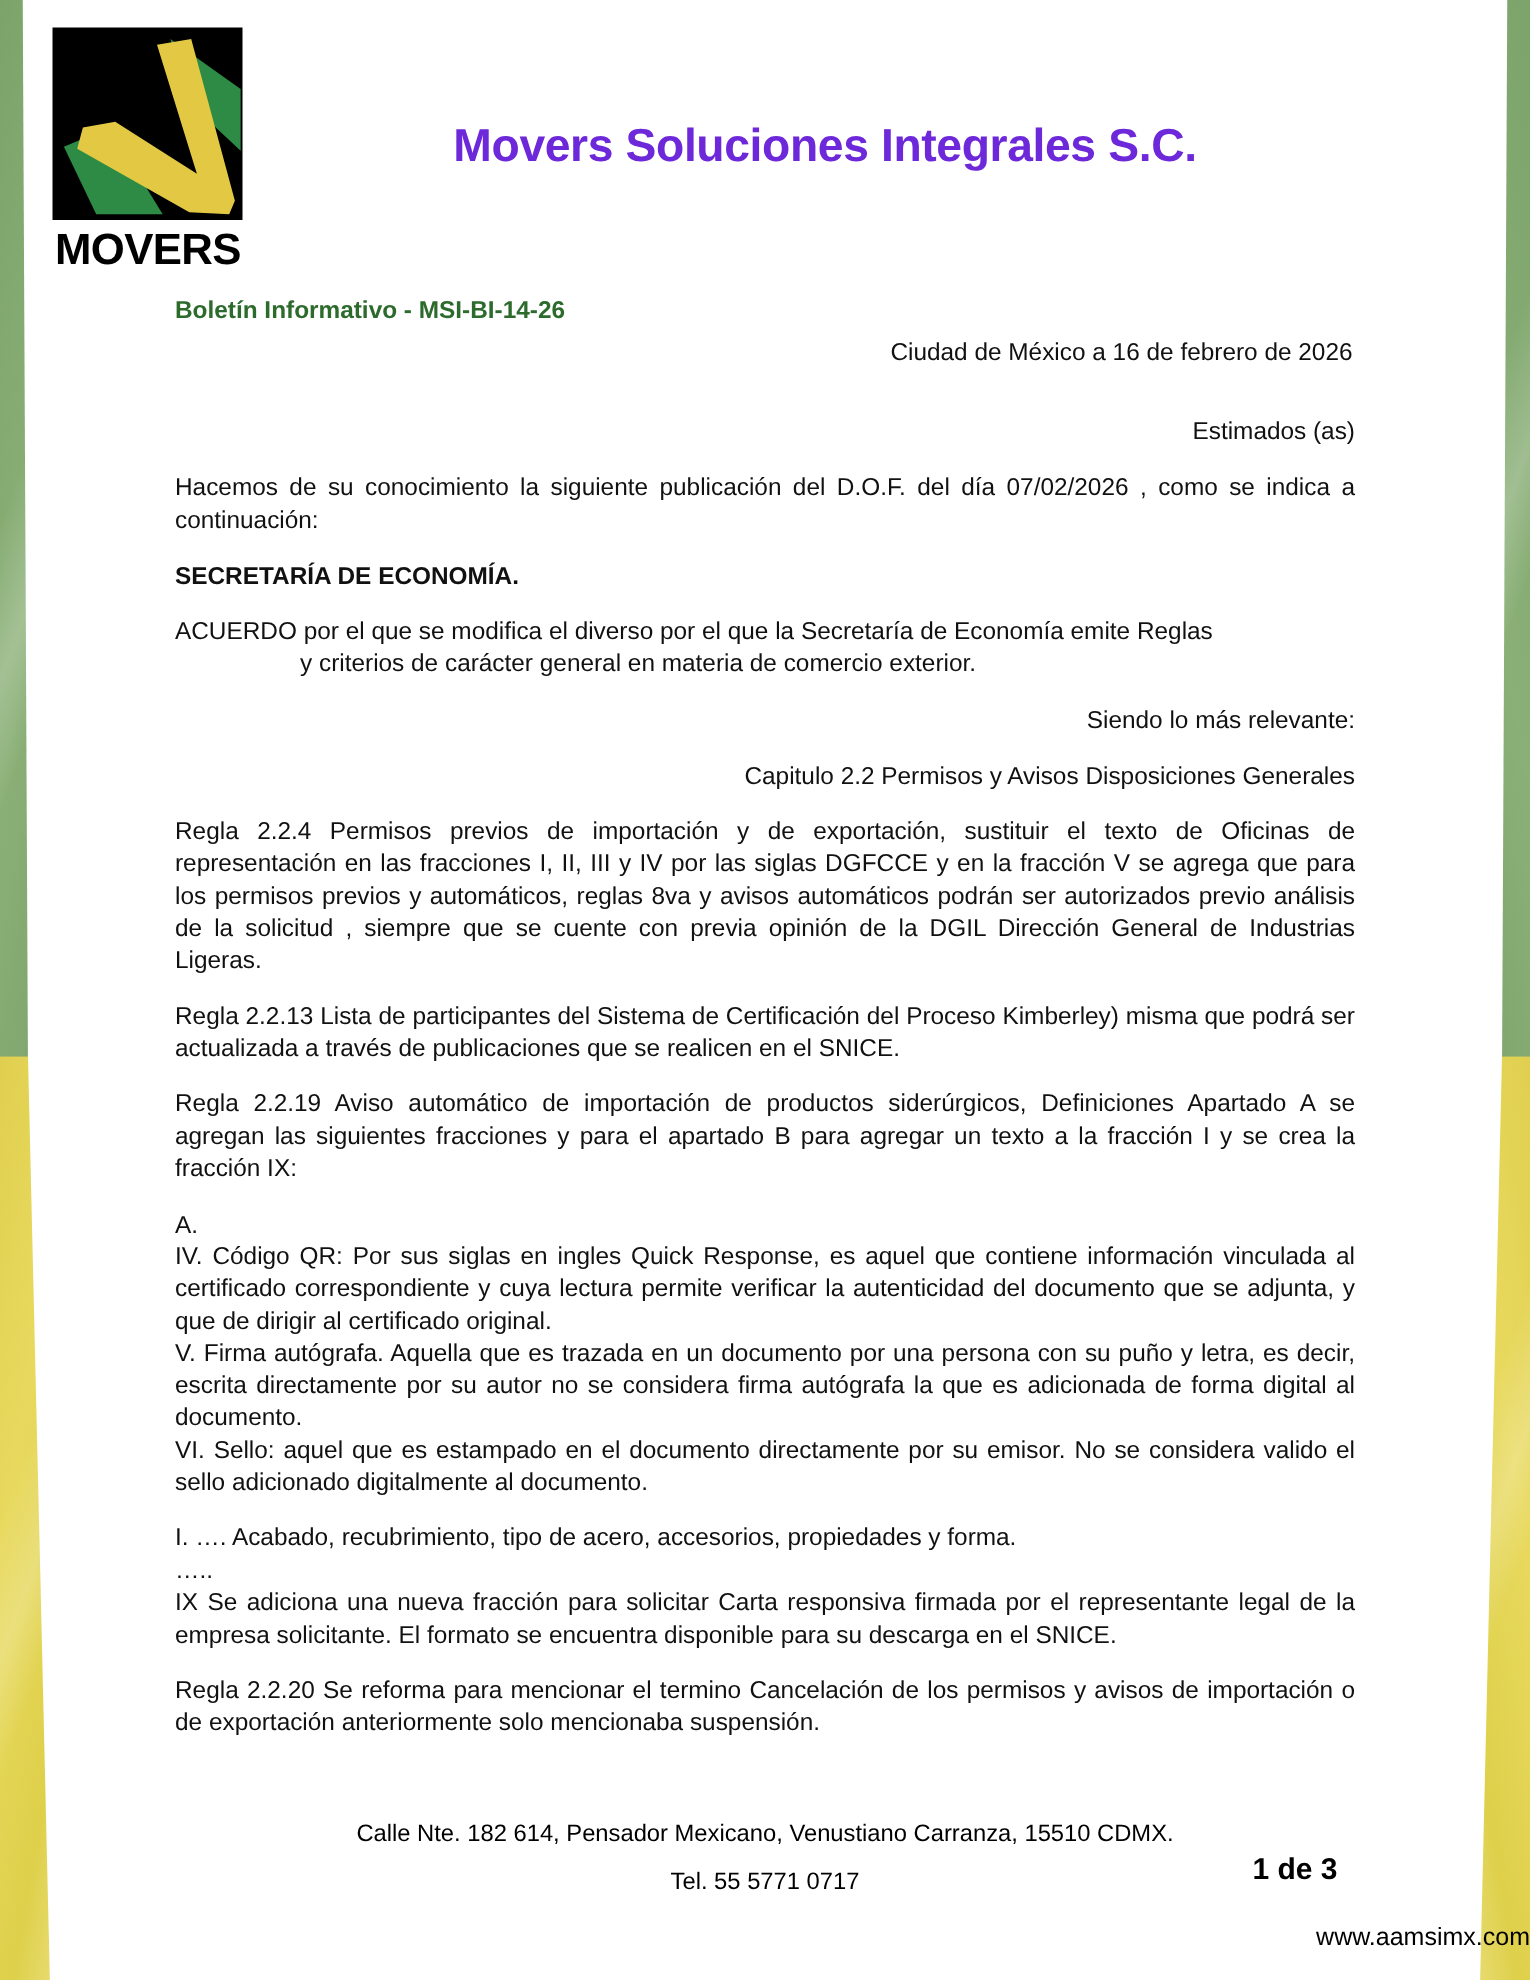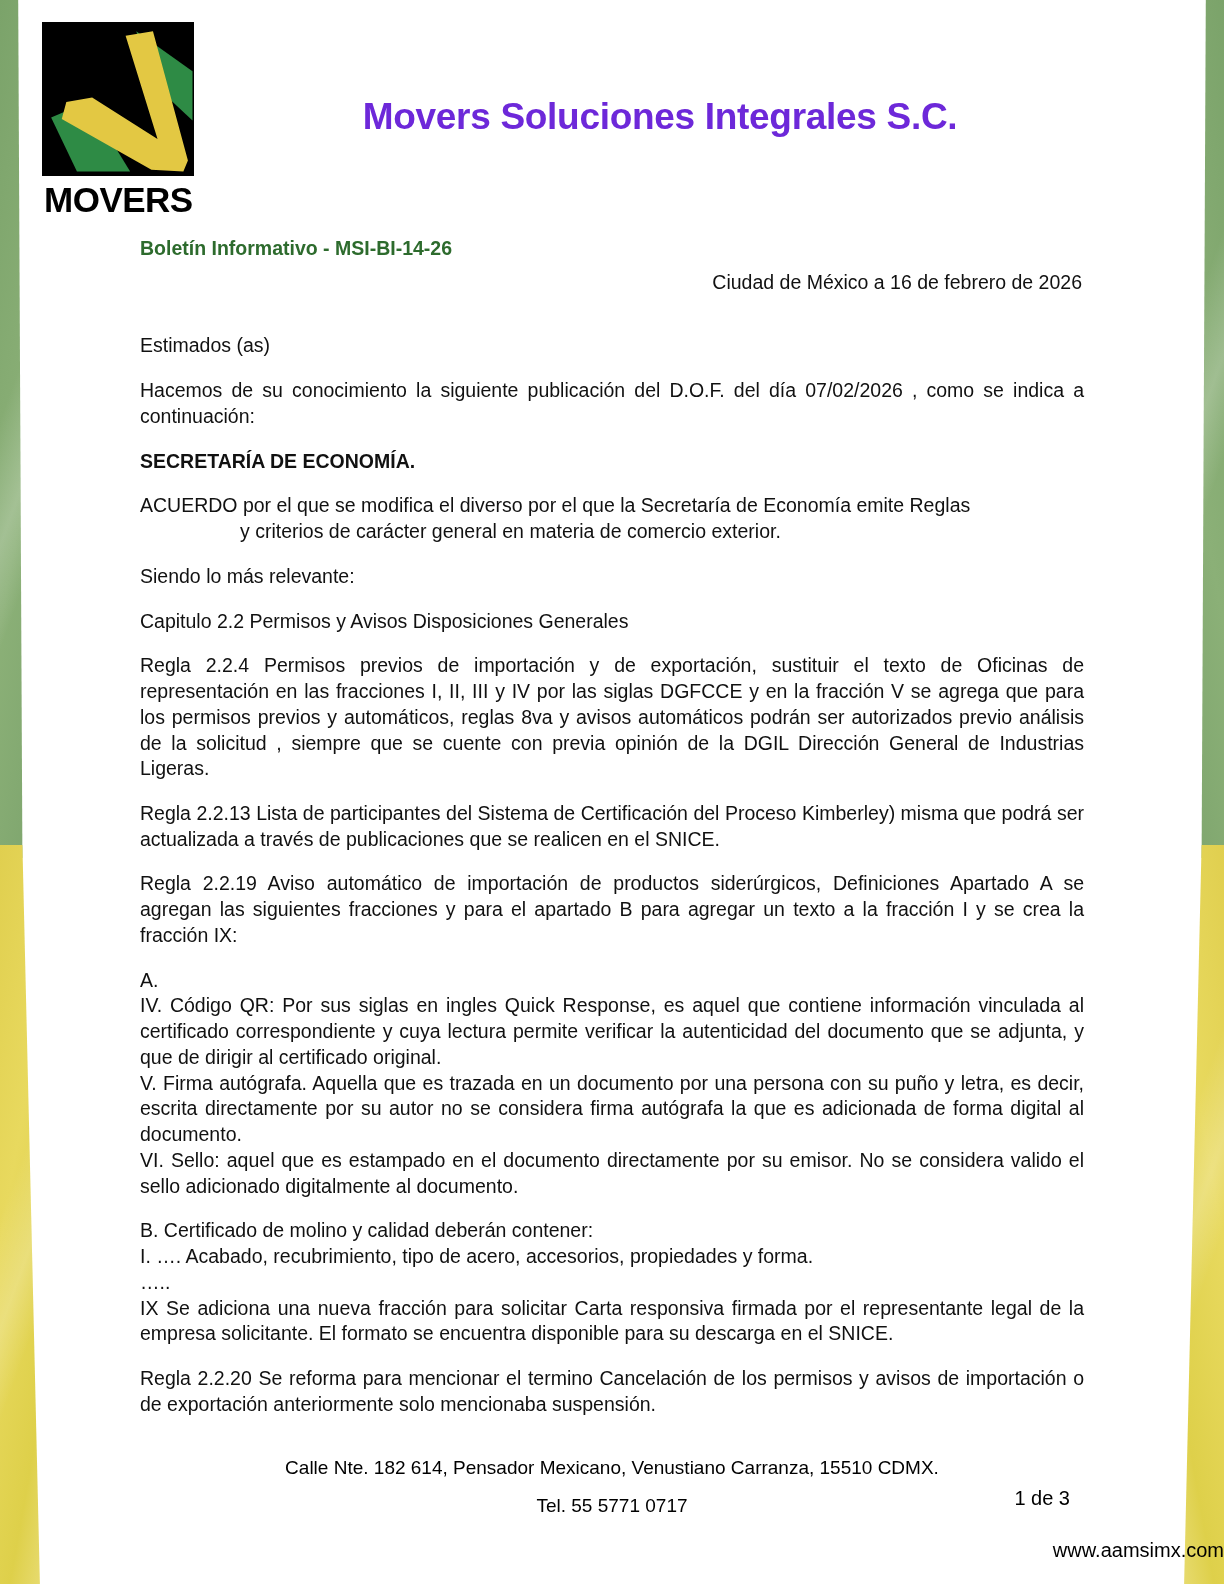--- a/index.html
+++ b/index.html
@@ -154,21 +154,21 @@
     font-size: 19.5px;
     margin-top: 8px;
     margin-bottom: 38px;
     padding-right: 2px;
   }
 
   p.para {
     margin-bottom: 19px;
     text-align: justify;
   }
-  p.para.left-align { text-align: left; }
+  p.para.left-align { text-align: right; }
 
   .heading-bold {
     font-weight: bold;
     margin-bottom: 19px;
   }
 
   .acuerdo {
     text-align: justify;
     margin-bottom: 19px;
   }
@@ -206,22 +206,22 @@
   }
   .footer-web {
     font-size: 20px;
     font-weight: normal;
     text-align: right;
   }
   .page-number {
     position: absolute;
     right: 154px;
     bottom: 74px;
-    font-size: 20px;
-    font-weight: normal;
+    font-size: 24px;
+    font-weight: bold;
   }
 </style>
 </head>
 <body>
 
 <div class="border-stripe left">
   <div class="stripe-green">
       <div class="stripe-sheen"></div>
     </div>
   <div class="stripe-yellow">
@@ -281,21 +281,20 @@
     <p class="para">Regla 2.2.19 Aviso automático de importación de productos siderúrgicos, Definiciones Apartado A se agregan las siguientes fracciones y para el apartado B para agregar un texto a la fracción I y se crea la fracción IX:</p>
 
     <div class="block-lines">
       <div class="line short">A.</div>
       <div class="line">IV. Código QR: Por sus siglas en ingles Quick Response, es aquel que contiene información vinculada al certificado correspondiente y cuya lectura permite verificar la autenticidad del documento que se adjunta, y que de dirigir al certificado original.</div>
       <div class="line">V. Firma autógrafa. Aquella que es trazada en un documento por una persona con su puño y letra, es decir, escrita directamente por su autor no se considera firma autógrafa la que es adicionada de forma digital al documento.</div>
       <div class="line">VI. Sello: aquel que es estampado en el documento directamente por su emisor. No se considera valido el sello adicionado digitalmente al documento.</div>
     </div>
 
     <div class="block-lines">
-      <div class="line short">B. Certificado de molino y calidad deberán contener:</div>
       <div class="line short">I. …. Acabado, recubrimiento, tipo de acero, accesorios, propiedades y forma.</div>
       <div class="line short">…..</div>
       <div class="line">IX Se adiciona una nueva fracción para solicitar Carta responsiva firmada por el representante legal de la empresa solicitante. El formato se encuentra disponible para su descarga en el SNICE.</div>
     </div>
 
     <p class="para">Regla 2.2.20 Se reforma para mencionar el termino Cancelación de los permisos y avisos de importación o de exportación anteriormente solo mencionaba suspensión.</p>
 
   </div>
 
   <div class="footer">

